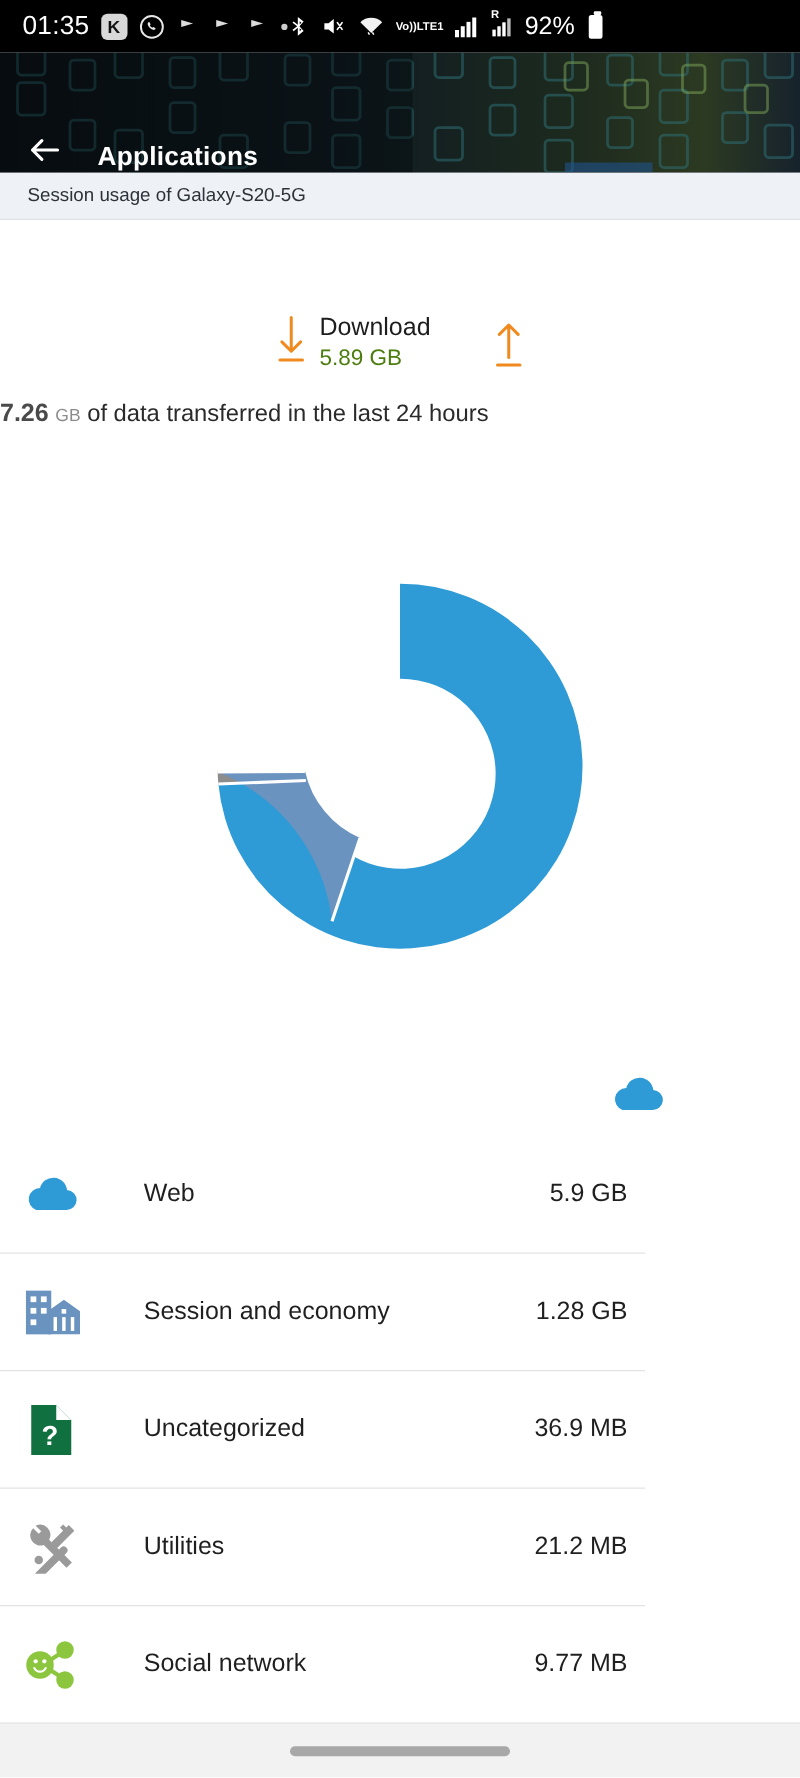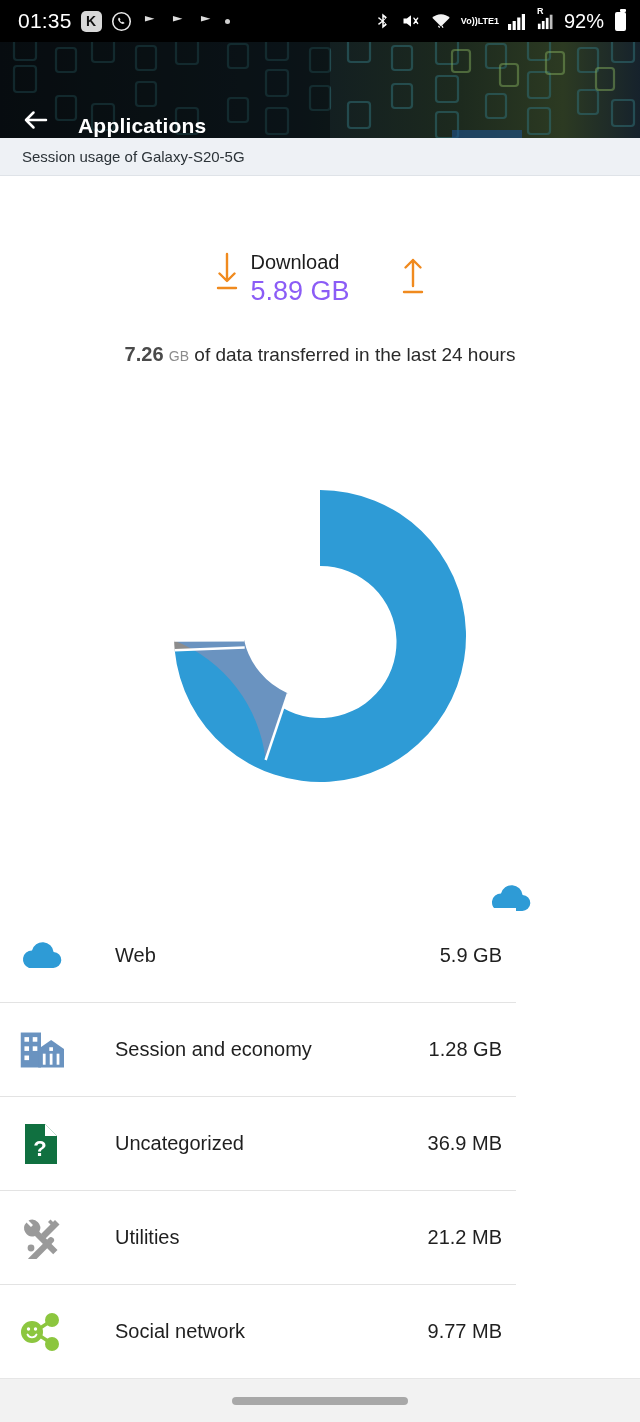--- a/index.html
+++ b/index.html
@@ -7,21 +7,21 @@
     width: 640px; height: 1422px;
     background: #ffffff;
     font-family: "Liberation Sans", sans-serif;
     overflow: hidden;
   }
   .screen { position: relative; width: 640px; height: 1422px; background:#fff; }
 
   
   .statusbar {
     position: relative; height: 42px; background:#000; color:#fff;
-    display:flex; align-items:center; justify-content:space-between;
+    display:flex; align-items:center; justify-content:flex-start;
     padding: 0 14px 0 18px;
   }
   .sb-left, .sb-right { display:flex; align-items:center; gap:9px; }
   .sb-time { font-size:21px; font-weight:400; letter-spacing:.2px; }
   .sb-icon { display:flex; align-items:center; justify-content:center; }
   .k-badge {
     width:21px;height:21px;border-radius:5px;background:#d8d8d8;color:#111;
     font-size:14px;font-weight:700;display:flex;align-items:center;justify-content:center;
   }
   .dot-small { width:5px;height:5px;border-radius:50%;background:#cfcfcf; }
@@ -45,22 +45,22 @@
     display:flex; align-items:center; padding-left:22px;
     font-size:15px; color:#2c3338;
   }
 
   
   .summary { padding-top:26px; }
   .updown { display:flex; justify-content:center; gap:50px;margin-top:48px; }
   .ud-block { display:flex; align-items:flex-start; gap:10px; }
   .ud-texts { display:flex; flex-direction:column; line-height:1.25; }
   .ud-label { font-size:20px; color:#1d1d1d; }
-  .ud-value { font-size:27px; color:#8b5cf6; }
-  .total-line { margin-top:34px; text-align:center; font-size:19px; color:#2a2a2a; }
+  .ud-value { font-size:18px; color:#4d7c0f; }
+  .total-line { margin-top:22px; font-size:19px; color:#2a2a2a; }
   .total-num { font-weight:700; color:#4a4a4a; font-size:20px; }
   .total-unit { font-size:14px; color:#8c8c8c; }
 
   
   .chart-area { position:relative; height:520px; margin-top:10px; }
   .donut-wrap { position:absolute; left:0; top:0; width:640px; height:520px; }
   .slice-label {
     position:absolute; color:#fff; font-size:13px; font-weight:700; letter-spacing:.4px;
   }
   .float-icon { position:absolute; }

